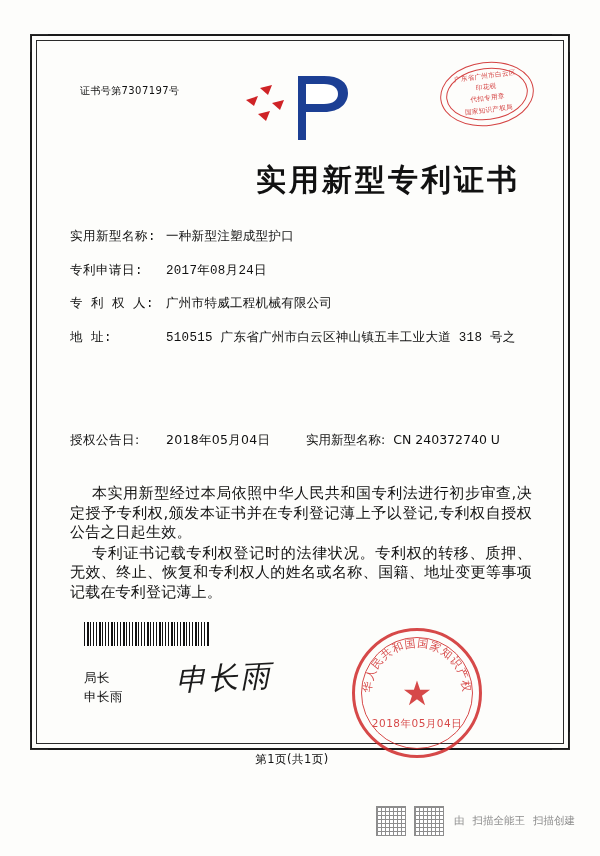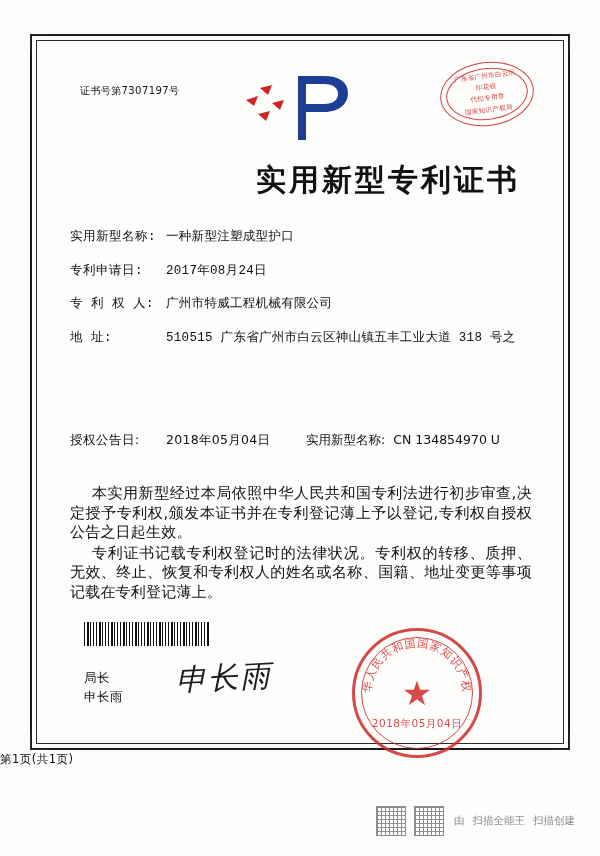--- a/index.html
+++ b/index.html
@@ -232,20 +232,21 @@
     font-size: 10.5px;
     color: #d02a2a;
     letter-spacing: 0.5px;
   }
 
   
   .page-no {
     position: absolute;
     left: 0; top: 752px;
     width: 584px;
+    text-align: center;
     font-size: 11.5px;
     letter-spacing: 0.5px;
   }
 
   
   .scan-bar {
     position: absolute;
     left: 376px; top: 806px;
     display: flex;
     align-items: center;
@@ -328,21 +329,21 @@
 
   </div>
 
   <div class="dual-row">
     <div class="dual-left">
       <div class="field-label">授权公告日:</div>
       <div class="field-value">2018年05月04日</div>
     </div>
     <div class="dual-right">
       <div class="dl">实用新型名称:</div>
-      <div>CN 134854970 U</div>
+      <div>CN 240372740 U</div>
     </div>
   </div>
 
   <div class="body-text">
     <p>本实用新型经过本局依照中华人民共和国专利法进行初步审查,决定授予专利权,颁发本证书并在专利登记薄上予以登记,专利权自授权公告之日起生效。</p>
     <p>专利证书记载专利权登记时的法律状况。专利权的转移、质押、无效、终止、恢复和专利权人的姓名或名称、国籍、地址变更等事项记载在专利登记薄上。</p>
   </div>
 
   <div class="barcode"></div>
 

